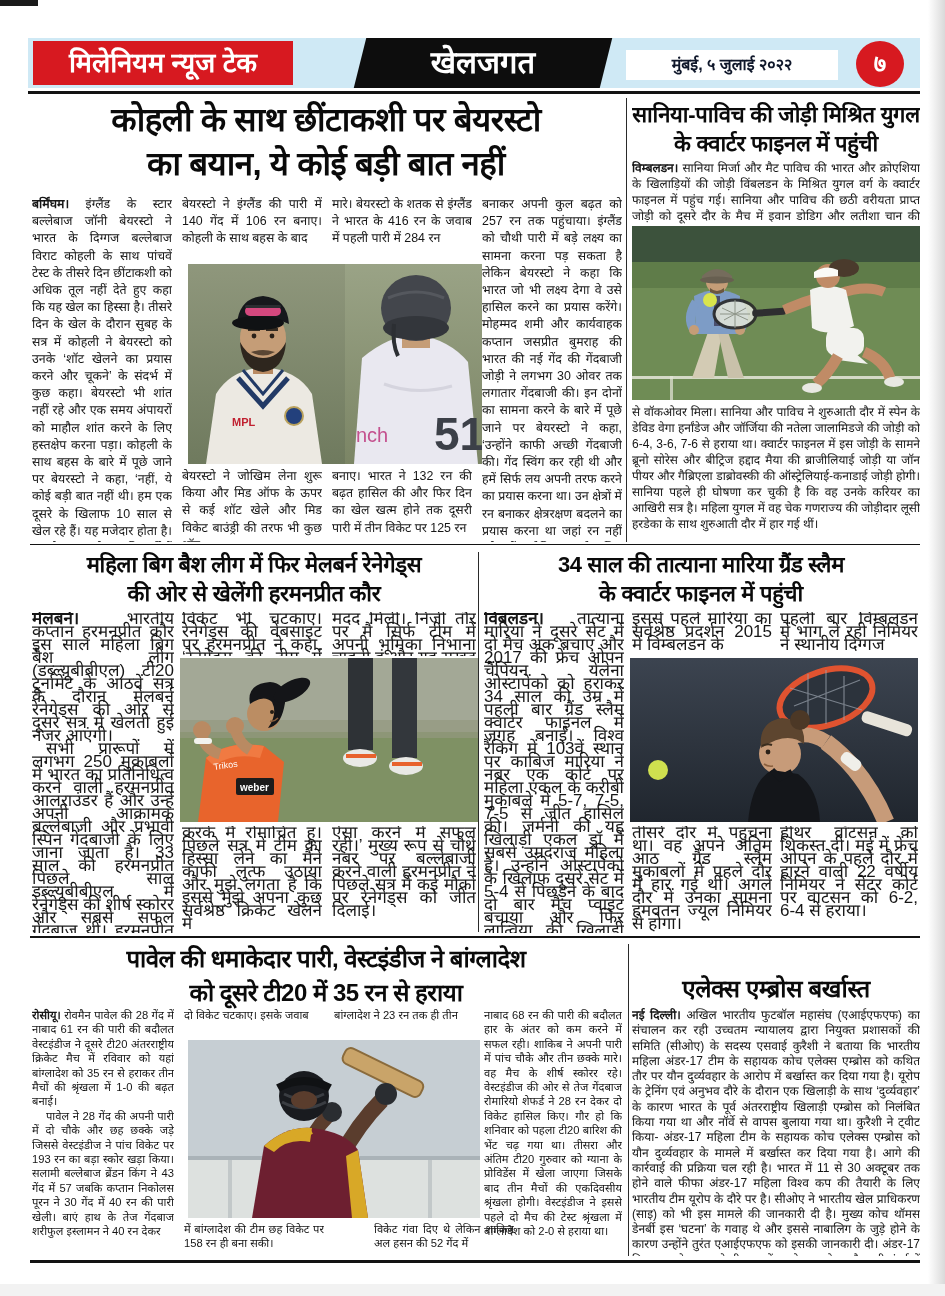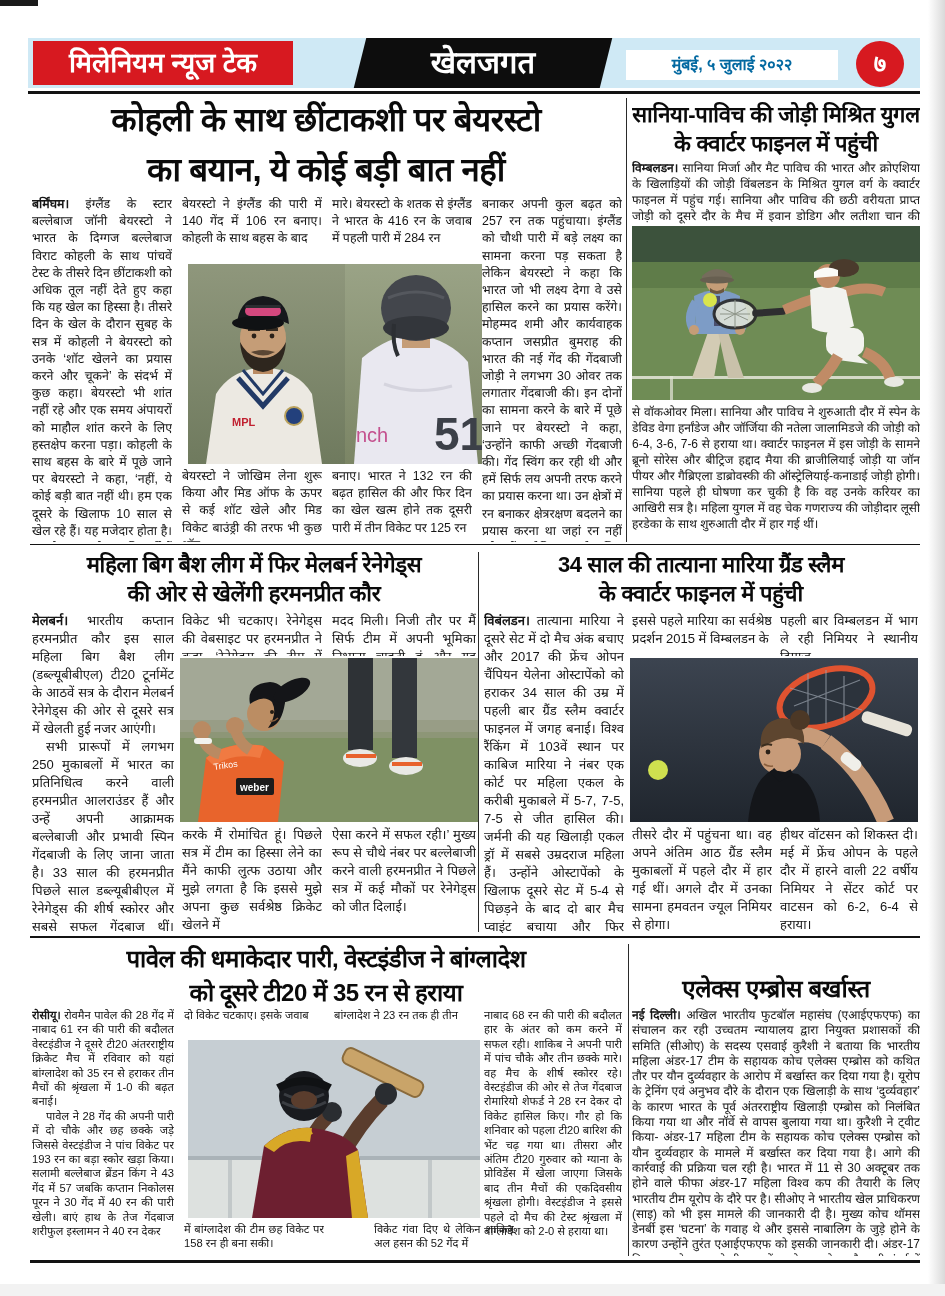--- a/index.html
+++ b/index.html
@@ -4,37 +4,37 @@
 <style>
   html,body{margin:0;padding:0;background:#f2f2f2;}
   .page{position:relative;width:945px;height:1284px;background:#ffffff;margin:0 auto;
         font-family:"Liberation Sans",sans-serif;color:#1a1a1a;overflow:hidden;}
   .abs{position:absolute;}
   
   .hdr-strip{background:#cfe9f5;}
   .masthead{background:#d71920;color:#fff;font-weight:bold;font-size:27px;line-height:44px;text-align:center;letter-spacing:0;}
   .section-tab{background:#0d0d0d;transform:skewX(-14deg);}
   .section-tab-inner{transform:skewX(14deg);color:#fff;font-weight:bold;font-size:31px;line-height:50px;text-align:center;width:100%;height:100%;}
-  .date-box{background:#ffffff;color:#0369a1;font-weight:bold;font-size:16px;line-height:30px;text-align:center;}
+  .date-box{background:#ffffff;color:#0f172a;font-weight:bold;font-size:16px;line-height:30px;text-align:center;}
   .page-circle{background:#d71920;border-radius:50%;color:#fff;font-weight:bold;font-size:24px;line-height:46px;text-align:center;}
   
   .hrule{background:#131313;}
   .vrule{background:#2a2a2a;width:1px;}
   
   .hl{font-weight:bold;color:#0a0a0a;text-align:center;white-space:nowrap;overflow:hidden;}
   .hl-xl{font-size:33px;line-height:44px;letter-spacing:-0.5px;}
   .hl-lg{font-size:24px;line-height:34px;letter-spacing:-0.5px;}
   .hl-md{font-size:22px;line-height:29px;letter-spacing:-0.3px;}
   
   .bodycol{text-align:justify;overflow:hidden;color:#161616;}
   .bodycol p{margin:0;}
   .bodycol p.ind{text-indent:14px;}
   .fs-a{font-size:12.4px;line-height:17.2px;}
   .fs-b{font-size:12px;line-height:16px;}
-  .fs-c{font-size:13px;line-height:18px;}
+  .fs-c{font-size:17px;line-height:13px;}
   .fs-d{font-size:11.2px;line-height:14.4px;}
   .fs-e{font-size:12px;line-height:15.3px;}
   .dl{font-weight:bold;}
   .photo{overflow:hidden;background:#888;}
   .photo svg{display:block;width:100%;height:100%;}
   .scan-mark{background:#1a1a1a;}
   .edge{background:linear-gradient(to right,rgba(255,255,255,0),#d9d9d9);}
 </style>
 </head>
 <body>
@@ -56,21 +56,21 @@
   <div class="abs hrule" style="left:28px;top:91px;width:892px;height:3px;"></div>
 
   <div class="abs vrule" style="left:626px;top:98px;height:444px;"></div>
   <div class="abs hrule" style="left:30px;top:544px;width:890px;height:1px;"></div>
   <div class="abs vrule" style="left:478px;top:552px;height:380px;"></div>
   <div class="abs hrule" style="left:30px;top:936px;width:890px;height:2px;"></div>
   <div class="abs vrule" style="left:628px;top:944px;height:312px;"></div>
   <div class="abs hrule" style="left:30px;top:1260px;width:890px;height:3px;"></div>
 
   <div class="abs hl hl-xl" style="left:30px;top:98px;width:592px;">कोहली के साथ छींटाकशी पर बेयरस्टो</div>
-  <div class="abs hl hl-xl" style="left:30px;top:142px;width:592px;margin-top:6px;">का बयान, ये कोई बड़ी बात नहीं</div>
+  <div class="abs hl hl-xl" style="left:30px;top:142px;width:592px;">का बयान, ये कोई बड़ी बात नहीं</div>
 
   <div class="abs bodycol fs-a" style="left:32px;top:196px;width:140px;height:346px;">
     <p><span class="dl">बर्मिंघम।</span> <span>इंग्लैंड के स्टार बल्लेबाज जॉनी बेयरस्टो ने भारत के दिग्गज बल्लेबाज विराट कोहली के साथ पांचवें टेस्ट के तीसरे दिन छींटाकशी को अधिक तूल नहीं देते हुए कहा कि यह खेल का हिस्सा है। तीसरे दिन के खेल के दौरान सुबह के सत्र में कोहली ने बेयरस्टो को उनके ‘शॉट खेलने का प्रयास करने और चूकने’ के संदर्भ में कुछ कहा। बेयरस्टो भी शांत नहीं रहे और एक समय अंपायरों को माहौल शांत करने के लिए हस्तक्षेप करना पड़ा। कोहली के साथ बहस के बारे में पूछे जाने पर बेयरस्टो ने कहा, ‘नहीं, ये कोई बड़ी बात नहीं थी। हम एक दूसरे के खिलाफ 10 साल से खेल रहे हैं। यह मजेदार होता है। हम मैदान पर बेहद प्रतिस्पर्धी हैं और यही मायने रखता है।’</span></p>
   </div>
   <div class="abs bodycol fs-a" style="left:182px;top:196px;width:140px;height:66px;">बेयरस्टो ने इंग्लैंड की पारी में 140 गेंद में 106 रन बनाए। कोहली के साथ बहस के बाद</div>
   <div class="abs bodycol fs-a" style="left:332px;top:196px;width:140px;height:66px;">मारे। बेयरस्टो के शतक से इंग्लैंड ने भारत के 416 रन के जवाब में पहली पारी में 284 रन</div>
 
   <div class="abs photo" style="left:188px;top:264px;width:294px;height:200px;">
     <svg viewBox="0 0 294 200" preserveAspectRatio="none">
       <defs>

